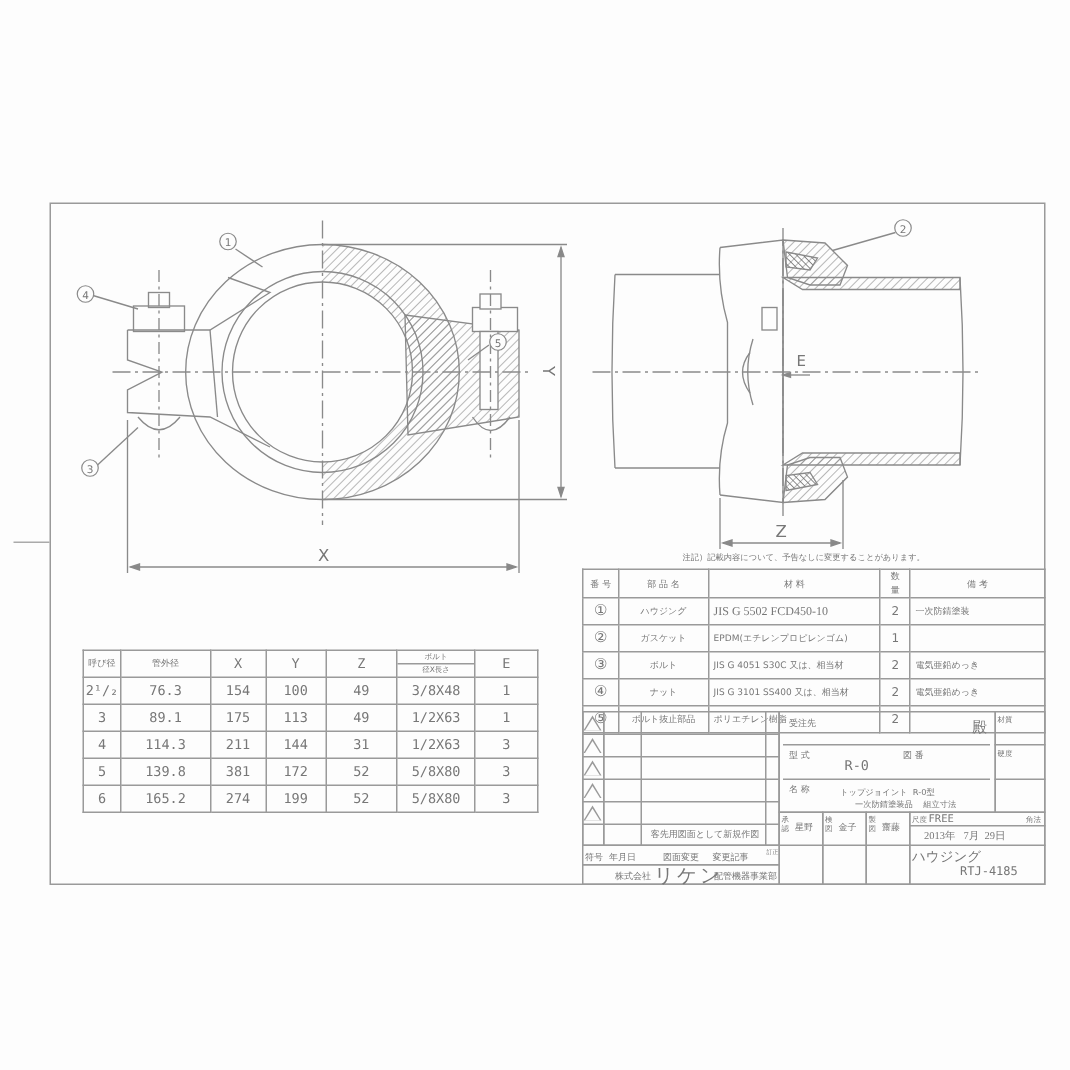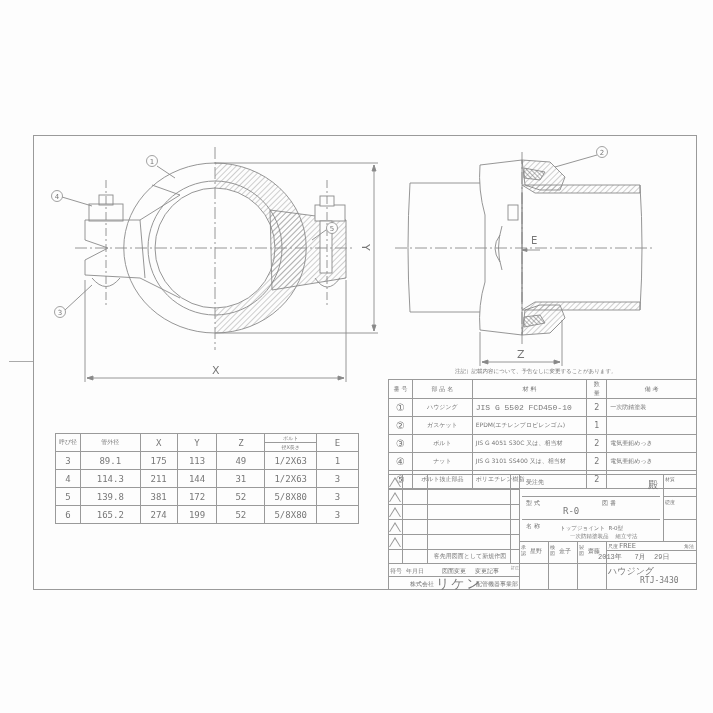--- a/index.html
+++ b/index.html
@@ -19,21 +19,21 @@
   .dim .bolt-hdr { padding:0; }
   .dim .bolt-hdr div { height:8px; line-height:8px; font-size:5px; }
   .dim .bolt-hdr div + div { border-top:1px solid #9a9a9a; }
 
   
   .parts { position:absolute; left:388px; top:379px; width:309px; font-size:8px; color:#777; }
   .parts td, .parts th { border:1px solid #9a9a9a; height:17px; padding:0 3px; font-weight:normal; }
   .parts th { height:13px; font-size:6px; text-align:center; }
   .parts td.c { text-align:center; }
   .parts td.num { text-align:center; font-size:10px; }
-  .parts td.mat { font-family:Liberation Mono, monospace; font-size:8px;margin-left:39px; }
+  .parts td.mat { font-family:Liberation Serif, serif; font-size:8px;margin-left:39px; }
   .parts td.jp { font-size:6px; }
 
   
   .tb { position:absolute; left:388px; top:474px; width:309px; height:116px; font-size:6px; color:#777; }
   .cell { position:absolute; border:1px solid #9a9a9a; box-sizing:border-box; }
   .tri { position:absolute; width:0; height:0; border-left:6px solid transparent; border-right:6px solid transparent; border-bottom:10px solid #999; }
   .tri::after { content:""; position:absolute; left:-5px; top:1.5px; border-left:5px solid transparent; border-right:5px solid transparent; border-bottom:8px solid #fdfdfd; }
 </style>
 </head>
 <body>
@@ -172,20 +172,29 @@
     <th>呼び径</th>
     <th>管外径</th>
     <th class="big">X</th>
     <th class="big">Y</th>
     <th class="big">Z</th>
     <th class="bolt-hdr">
       <div>ボルト</div>
       <div>径X長さ</div>
     </th>
     <th class="big">E</th>
+  </tr>
+  <tr>
+    <td>2¹/₂</td>
+    <td>76.3</td>
+    <td>154</td>
+    <td>100</td>
+    <td>49</td>
+    <td>3/8X48</td>
+    <td>1</td>
   </tr>
   <tr>
     <td>3</td>
     <td>89.1</td>
     <td>175</td>
     <td>113</td>
     <td>49</td>
     <td>1/2X63</td>
     <td>1</td>
   </tr>
@@ -329,16 +338,16 @@
   <div class="abs" style="left:171px;top:73px;">金子</div>
   <div class="abs" style="left:191px;top:70px;font-size:5px;line-height:6px;"><span>製</span><br><span>図</span></div>
   <div class="abs" style="left:200px;top:73px;">齋藤</div>
 
   <div class="cell" style="left:218px;top:67px;width:91px;height:49px;"></div>
   <div class="abs" style="left:218px;top:76px;width:91px;border-top:1px solid #9a9a9a;"></div>
   <div class="abs" style="left:218px;top:89px;width:91px;border-top:1px solid #9a9a9a;"></div>
   <div class="abs" style="left:220px;top:69px;font-size:5px;">尺度</div>
   <div class="abs" style="left:231px;top:68px;font-size:7px;font-family:'DejaVu Sans Mono',monospace;">FREE</div>
   <div class="abs" style="left:296px;top:69px;font-size:5px;">角法</div>
-  <div class="abs" style="left:210px;top:78px;font-size:7px;white-space:pre;font-family:Liberation Mono, monospace;">2013年   7月  29日</div>
+  <div class="abs" style="left:228px;top:78px;font-size:7px;white-space:pre;font-family:Liberation Serif, serif;">2013年   7月  29日</div>
   <div class="abs" style="left:220px;top:91px;font-size:9px;">ハウジング</div>
-  <div class="abs" style="left:252px;top:102px;font-size:8px;font-family:'DejaVu Sans Mono',monospace;">RTJ-3430</div>
+  <div class="abs" style="left:252px;top:102px;font-size:8px;font-family:'DejaVu Sans Mono',monospace;">RTJ-4185</div>
 </div>
 
 </body></html>

